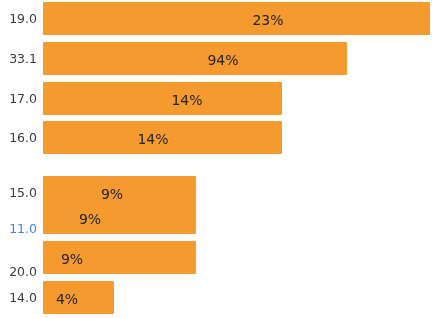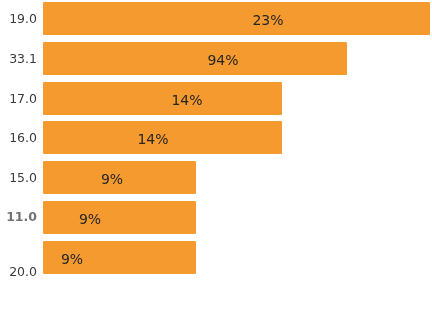--- a/index.html
+++ b/index.html
@@ -70,28 +70,33 @@
     <div class="bar-row" style="top: 82px; height: 31px;">
       <div class="tick-label" style="top: 10.5px; color: rgb(59, 59, 59);">17.0</div>
       <div class="bar" style="left: 43px; top: 0px; width: 239px; height: 33px; background: rgb(245, 154, 46);"></div>
       <div class="bar-value-label" style="left: 157px; width: 60px; top: 10.5px; color: rgb(38, 38, 38);">14%</div>
     </div>
     <div class="bar-row" style="top: 121px; height: 33px;">
       <div class="tick-label" style="top: 10.5px; color: rgb(59, 59, 59);">16.0</div>
       <div class="bar" style="left: 43px; top: 0px; width: 239px; height: 33px; background: rgb(245, 154, 46);"></div>
       <div class="bar-value-label" style="left: 123px; width: 60px; top: 10.5px; color: rgb(38, 38, 38);">14%</div>
     </div>
-    <div class="bar-row" style="top: 161px; height: 33px;">
+    <div class="bar-row" style="top: 176px; height: 33px;">
       <div class="tick-label" style="top: 10.5px; color: rgb(59, 59, 59);">15.0</div>
       <div class="bar" style="left: 43px; top: 0px; width: 153px; height: 33px; background: rgb(245, 154, 46);"></div>
       <div class="bar-value-label" style="left: 82px; width: 60px; top: 10.5px; color: rgb(38, 38, 38);">9%</div>
     </div>
     <div class="bar-row" style="top: 201px; height: 33px;">
-      <div class="tick-label" style="top: 10px; color: #737373; font-weight: bold;">11.0</div>
+      <div class="tick-label" style="top: 22px; color: #3b82f6;">11.0</div>
       <div class="bar" style="left: 43px; top: 0px; width: 153px; height: 33px; background: rgb(245, 154, 46);"></div>
       <div class="bar-value-label" style="left: 60px; width: 60px; top: 10.5px; color: rgb(38, 38, 38);">9%</div>
     </div>
     <div class="bar-row" style="top: 241px; height: 33px;">
       <div class="tick-label" style="top: 25px; color: rgb(59, 59, 59);">20.0</div>
       <div class="bar" style="left: 43px; top: 0px; width: 153px; height: 33px; background: rgb(245, 154, 46);"></div>
       <div class="bar-value-label" style="left: 42px; width: 60px; top: 10.5px; color: rgb(38, 38, 38);">9%</div>
     </div>
+    <div class="bar-row" style="top: 281px; height: 33px;">
+      <div class="tick-label" style="top: 10.5px; color: rgb(59, 59, 59);">14.0</div>
+      <div class="bar" style="left: 43px; top: 0px; width: 71px; height: 33px; background: rgb(245, 154, 46);"></div>
+      <div class="bar-value-label" style="left: 37px; width: 60px; top: 10.5px; color: rgb(38, 38, 38);">4%</div>
+    </div>
   </div>
 
 </body></html>

